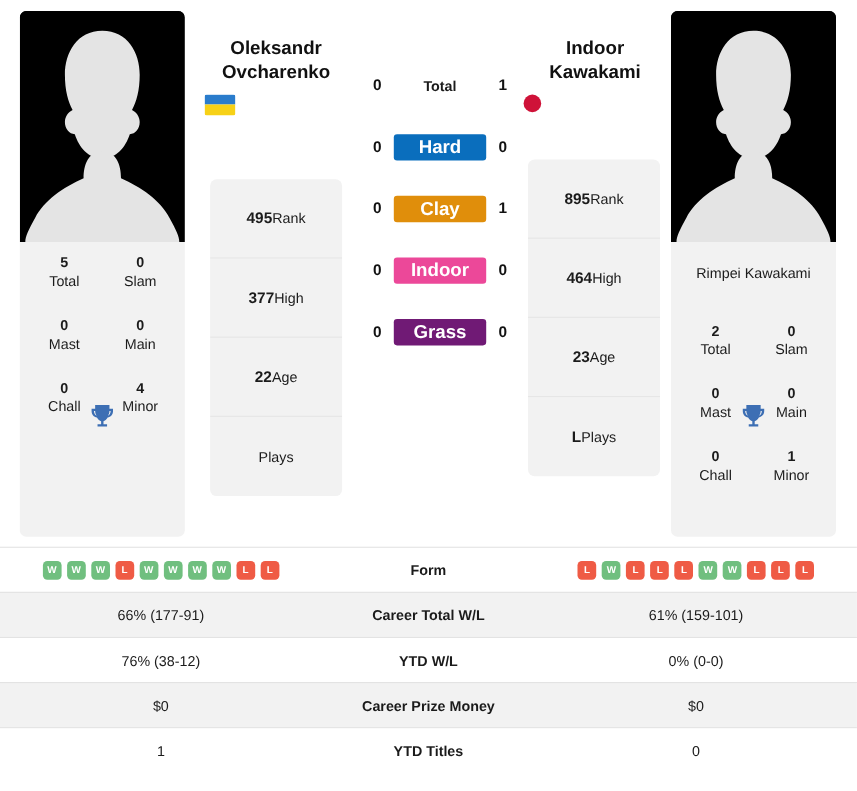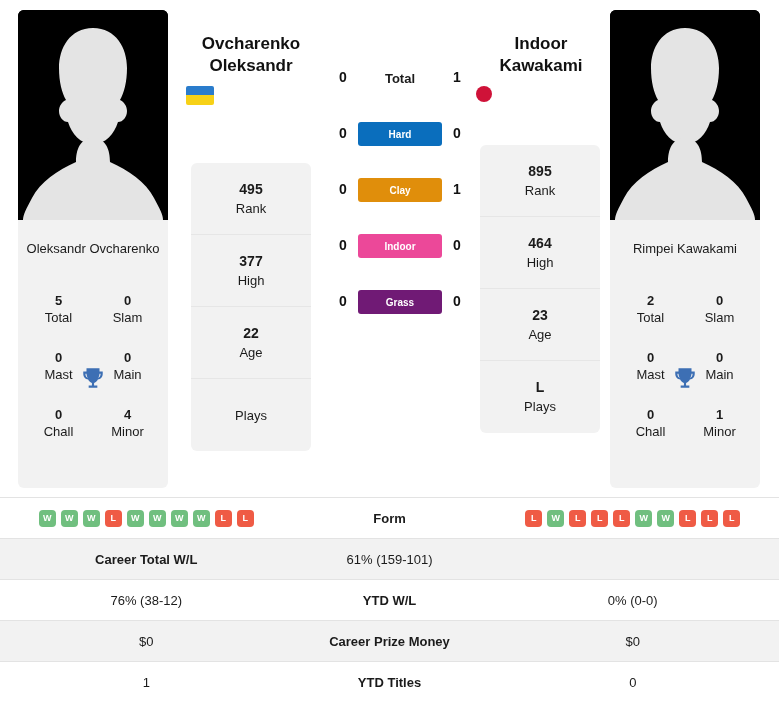--- a/index.html
+++ b/index.html
@@ -90,21 +90,21 @@
     width: 120px;
     background: #f2f2f2;
     border-radius: 6px;
     overflow: hidden;
   }
   .statcol.left  { left: 191px; }
   .statcol.right { left: 480px; top: 145px; }
   .statcell {
     height: 72px;
     display: flex;
-    flex-direction: column;
+    flex-direction: row;
     align-items: center;
     justify-content: center;
     border-bottom: 1px solid #e6e6e6;
   }
   .statcell:last-child { border-bottom: none; }
   .stat-val {
     font-size: 14px;
     font-weight: bold;
     line-height: 19px;
     min-height: 0;
@@ -160,21 +160,21 @@
     position: absolute;
     left: 38px;
     top: 6px;
     width: 84px;
     height: 24px;
     border-radius: 3px;
     display: flex;
     align-items: center;
     justify-content: center;
     color: #ffffff;
-    font-size: 10px;
+    font-size: 17px;
     font-weight: bold;
   }
   .bar.plain {
     background: transparent;
     color: #1b1b1b;
     font-weight: bold;
     font-size: 13px;
     height: 20px;
     top: 8px;
   }
@@ -239,21 +239,20 @@
 <div class="top">
 
   <div class="photo-card left">
     <div class="photo">
       <svg class="silhouette" viewBox="0 0 150 210" preserveAspectRatio="none">
         <rect x="0" y="0" width="150" height="210" fill="#000000"></rect>
         <path d="M75 18 C52 18 41 38 41 58 C41 72 44 83 48 90 C44 92 41 96 41 101 C41 107 45 112 50 112 C54 124 62 134 75 134 C88 134 96 124 100 112 C105 112 109 107 109 101 C109 96 106 92 102 90 C106 83 109 72 109 58 C109 38 98 18 75 18 Z" fill="#e4e4e4"></path>
         <path d="M75 128 C62 128 58 140 58 152 C40 160 22 172 14 188 C8 199 5 205 5 210 L145 210 C145 205 142 199 136 188 C128 172 110 160 92 152 C92 140 88 128 75 128 Z" fill="#e4e4e4"></path>
       </svg>
     </div>
-    <div class="photo-name">Oleksandr Ovcharenko</div>
     <div class="mini-grid">
       <div class="mini-cell">
         <div class="mini-val">5</div>
         <div class="mini-lab">Total</div>
       </div>
       <div class="mini-cell">
         <div class="mini-val">0</div>
         <div class="mini-lab">Slam</div>
       </div>
       <div class="mini-cell">
@@ -316,22 +315,22 @@
       </div>
     </div>
     <div class="trophy-wrap">
       <svg viewBox="0 0 24 24">
         <path fill="#3d6fb4" d="M6 3h12v3h3v2c0 3-2 5-4.5 5.4C15.8 15 14 16.2 13 16.6V19h3v2H8v-2h3v-2.4c-1-0.4-2.8-1.6-3.5-3.2C5 13 3 11 3 8V6h3V3zm0 5H5c0 1.9 1 3.3 2.2 3.9C6.5 10.7 6 9.4 6 8zm12 0c0 1.4-0.5 2.7-1.2 3.9C18 11.3 19 9.9 19 8h-1z"></path>
       </svg>
     </div>
   </div>
 
   <div class="namehead left">
+    <div class="nm">Oleksandr</div>
     <div class="nm">Ovcharenko</div>
-    <div class="nm">Oleksandr</div>
     <div class="flag">
       <div class="flag-ua">
         <div class="b1"></div>
           <div class="b2"></div>
       </div>
     </div>
   </div>
 
   <div class="namehead right">
     <div class="nm">Indoor</div>
@@ -435,20 +434,21 @@
           <div class="badge L">L</div>
           <div class="badge W">W</div>
           <div class="badge W">W</div>
           <div class="badge L">L</div>
           <div class="badge L">L</div>
           <div class="badge L">L</div>
         </div>
       </div>
     </div>
     <div class="trow alt">
+      <div class="cell">66% (177-91)</div>
       <div class="cell mid">Career Total W/L</div>
       <div class="cell">61% (159-101)</div>
     </div>
     <div class="trow">
       <div class="cell">76% (38-12)</div>
       <div class="cell mid">YTD W/L</div>
       <div class="cell">0% (0-0)</div>
     </div>
     <div class="trow alt">
       <div class="cell">$0</div>

